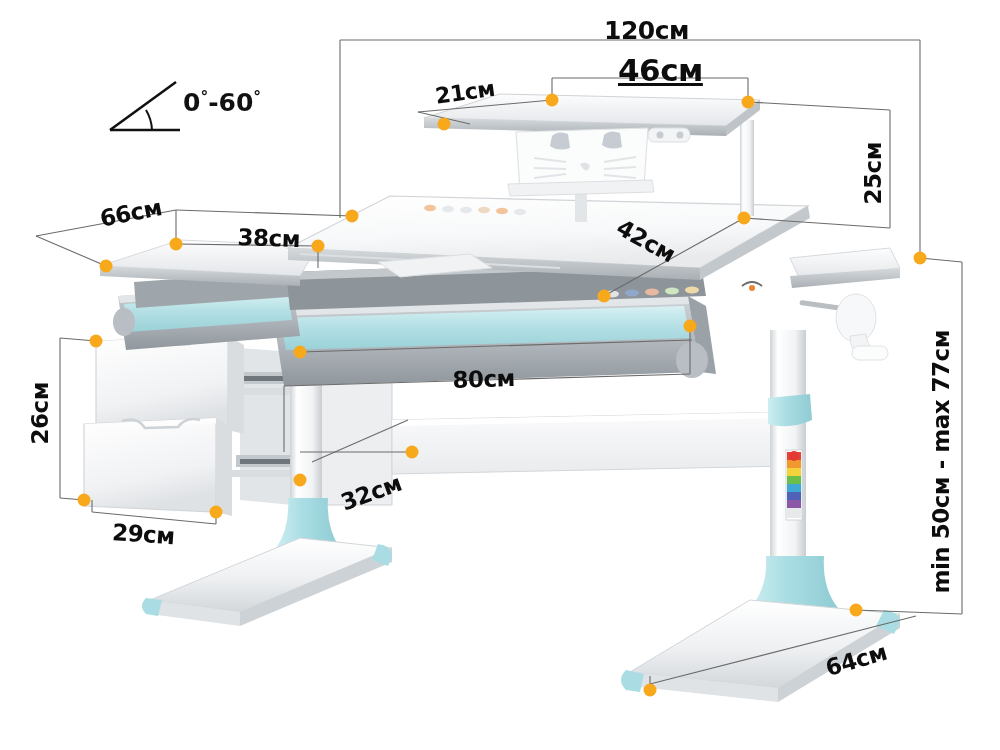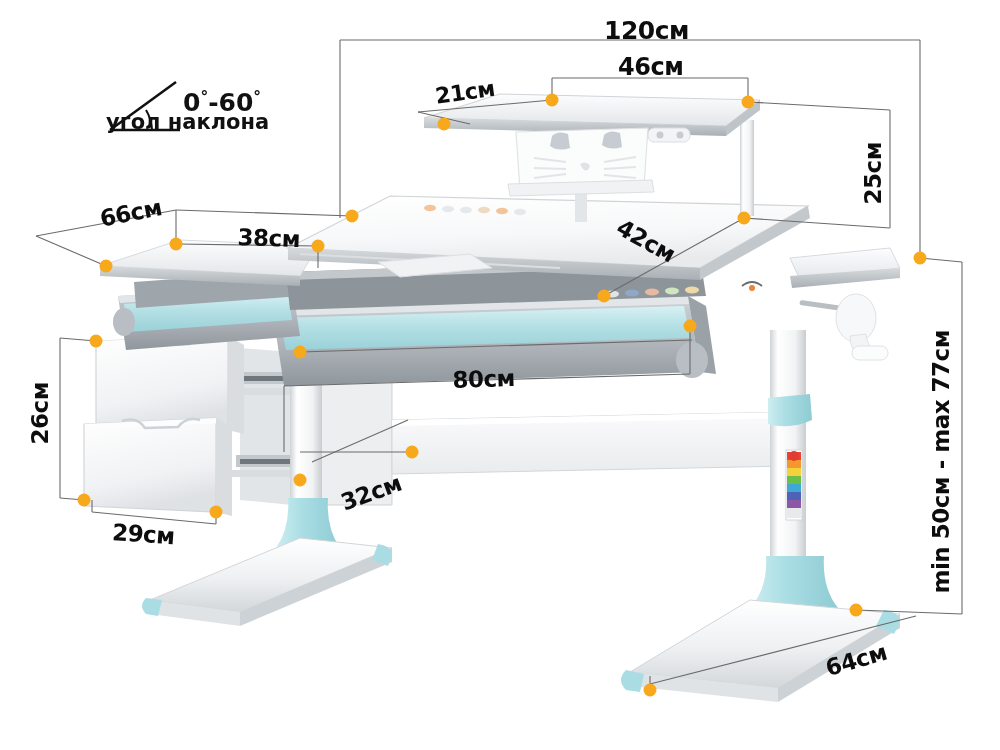--- a/index.html
+++ b/index.html
@@ -330,21 +330,21 @@
 
     <g>
       <path d="M110,130 L180,130" stroke="#111" stroke-width="2.6" fill="none"></path>
       <path d="M110,130 L176,82" stroke="#111" stroke-width="2.6" fill="none"></path>
       <path d="M152,130 A42,42 0 0 0 146,110" stroke="#111" stroke-width="2" fill="none"></path>
     </g>
   </svg>
 
   <div class="dimlabel" style="left:604px;top:18px;font-size:25px;">120см</div>
 
-  <div class="dimlabel" style="left:618px;top:55px;font-size:24px;">46см</div>
+  <div class="dimlabel" style="left:618px;top:55px;font-size:31px;text-decoration:underline;">46см</div>
 
   <div class="dimlabel" style="left:434px;top:86px;font-size:22px;transform:rotate(-8deg);transform-origin:left top;">21см</div>
 
   <div class="dimlabel" style="left:862px;top:142px;font-size:23px;writing-mode:vertical-rl;text-orientation:mixed;transform:rotate(180deg);">25см</div>
 
   <div class="dimlabel" style="left:98px;top:208px;font-size:23px;transform:rotate(-11deg);transform-origin:left top;">66см</div>
 
   <div class="dimlabel" style="left:238px;top:226px;font-size:23px;transform:rotate(2deg);transform-origin:left top;">38см</div>
 
   <div class="dimlabel" style="left:624px;top:216px;font-size:23px;transform:rotate(29deg);transform-origin:left top;">42см</div>
@@ -358,15 +358,14 @@
   <div class="dimlabel" style="left:338px;top:493px;font-size:23px;transform:rotate(-20deg);transform-origin:left top;">32см</div>
 
   <div class="dimlabel" style="left:823px;top:658px;font-size:23px;transform:rotate(-16deg);transform-origin:left top;">64см</div>
 
   <div class="dimlabel" style="left:930px;top:330px;font-size:23px;writing-mode:vertical-rl;text-orientation:mixed;transform:rotate(180deg);">min 50см - max 77см</div>
 
   <div class="angle-caption" style="left:183px;top:88px;font-size:25px;text-align:center;">
     <span>0</span><span class="sup">°</span><span>-</span><span>60</span><span class="sup">°</span>
   </div>
 
-  <div class="angle-caption" style="left:106px;top:110px;font-size:21px;">угол наклона</div>
 
 </div>
 
 </body></html>

